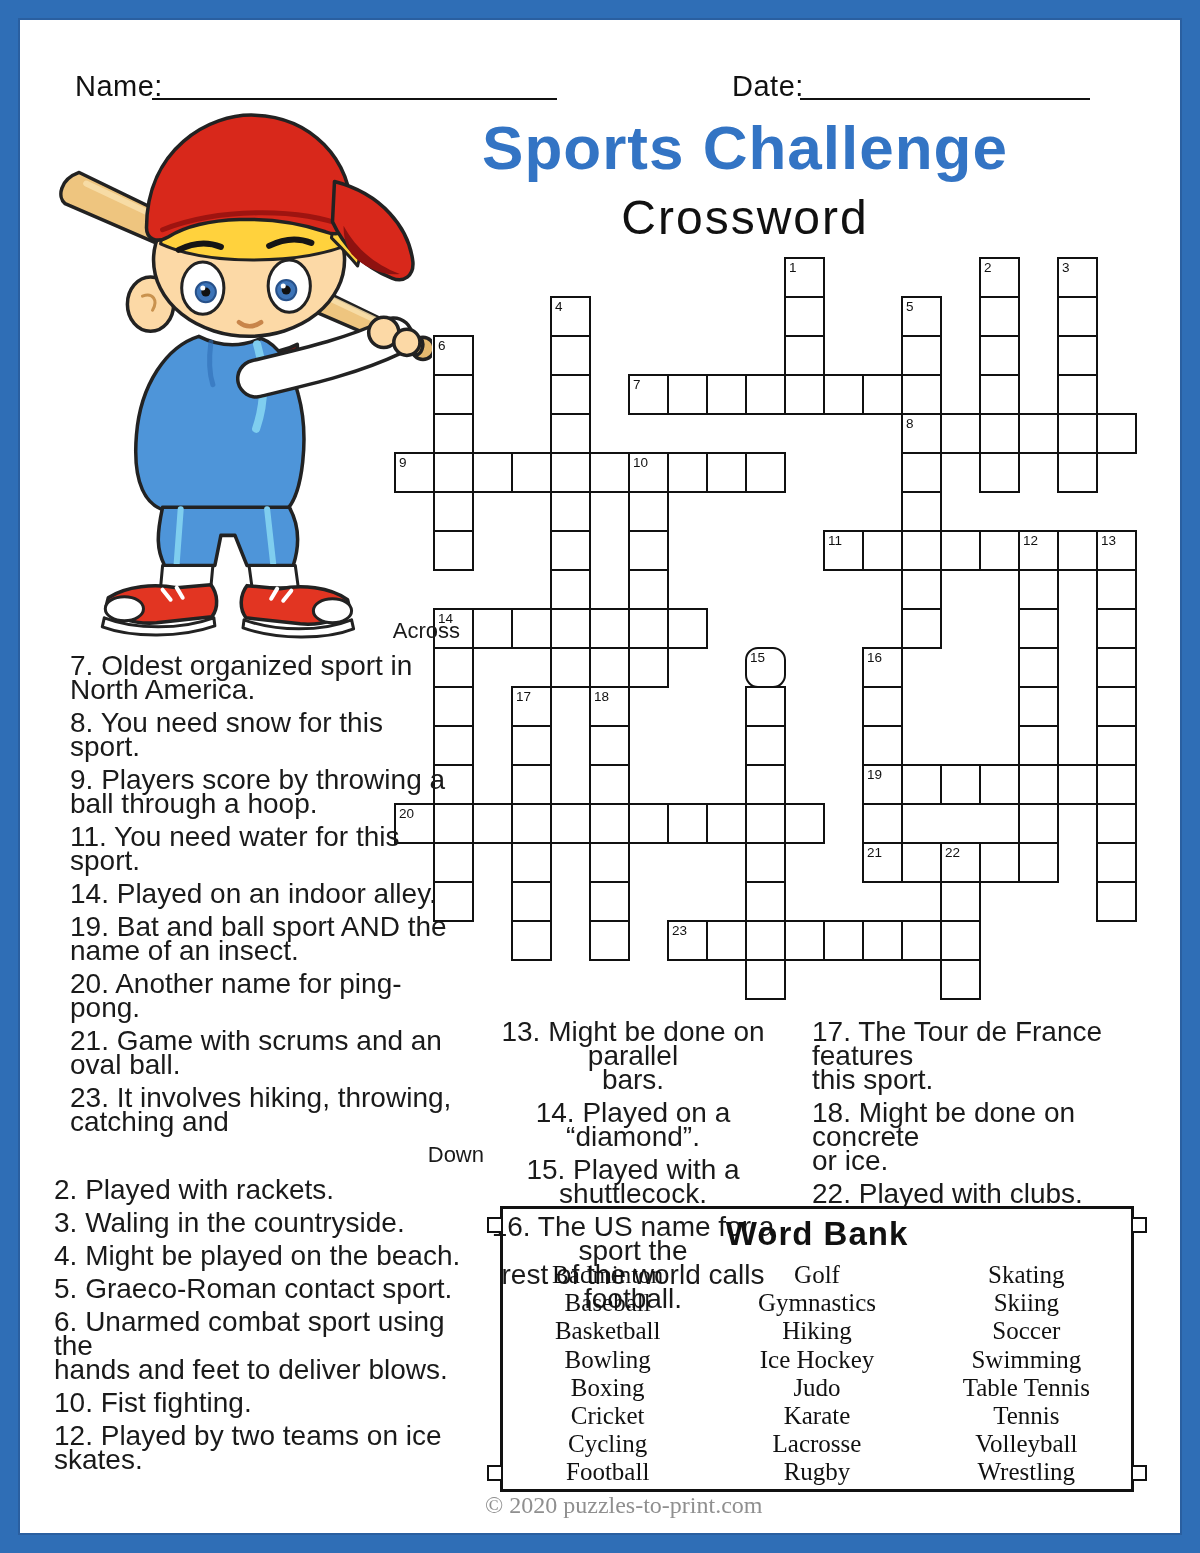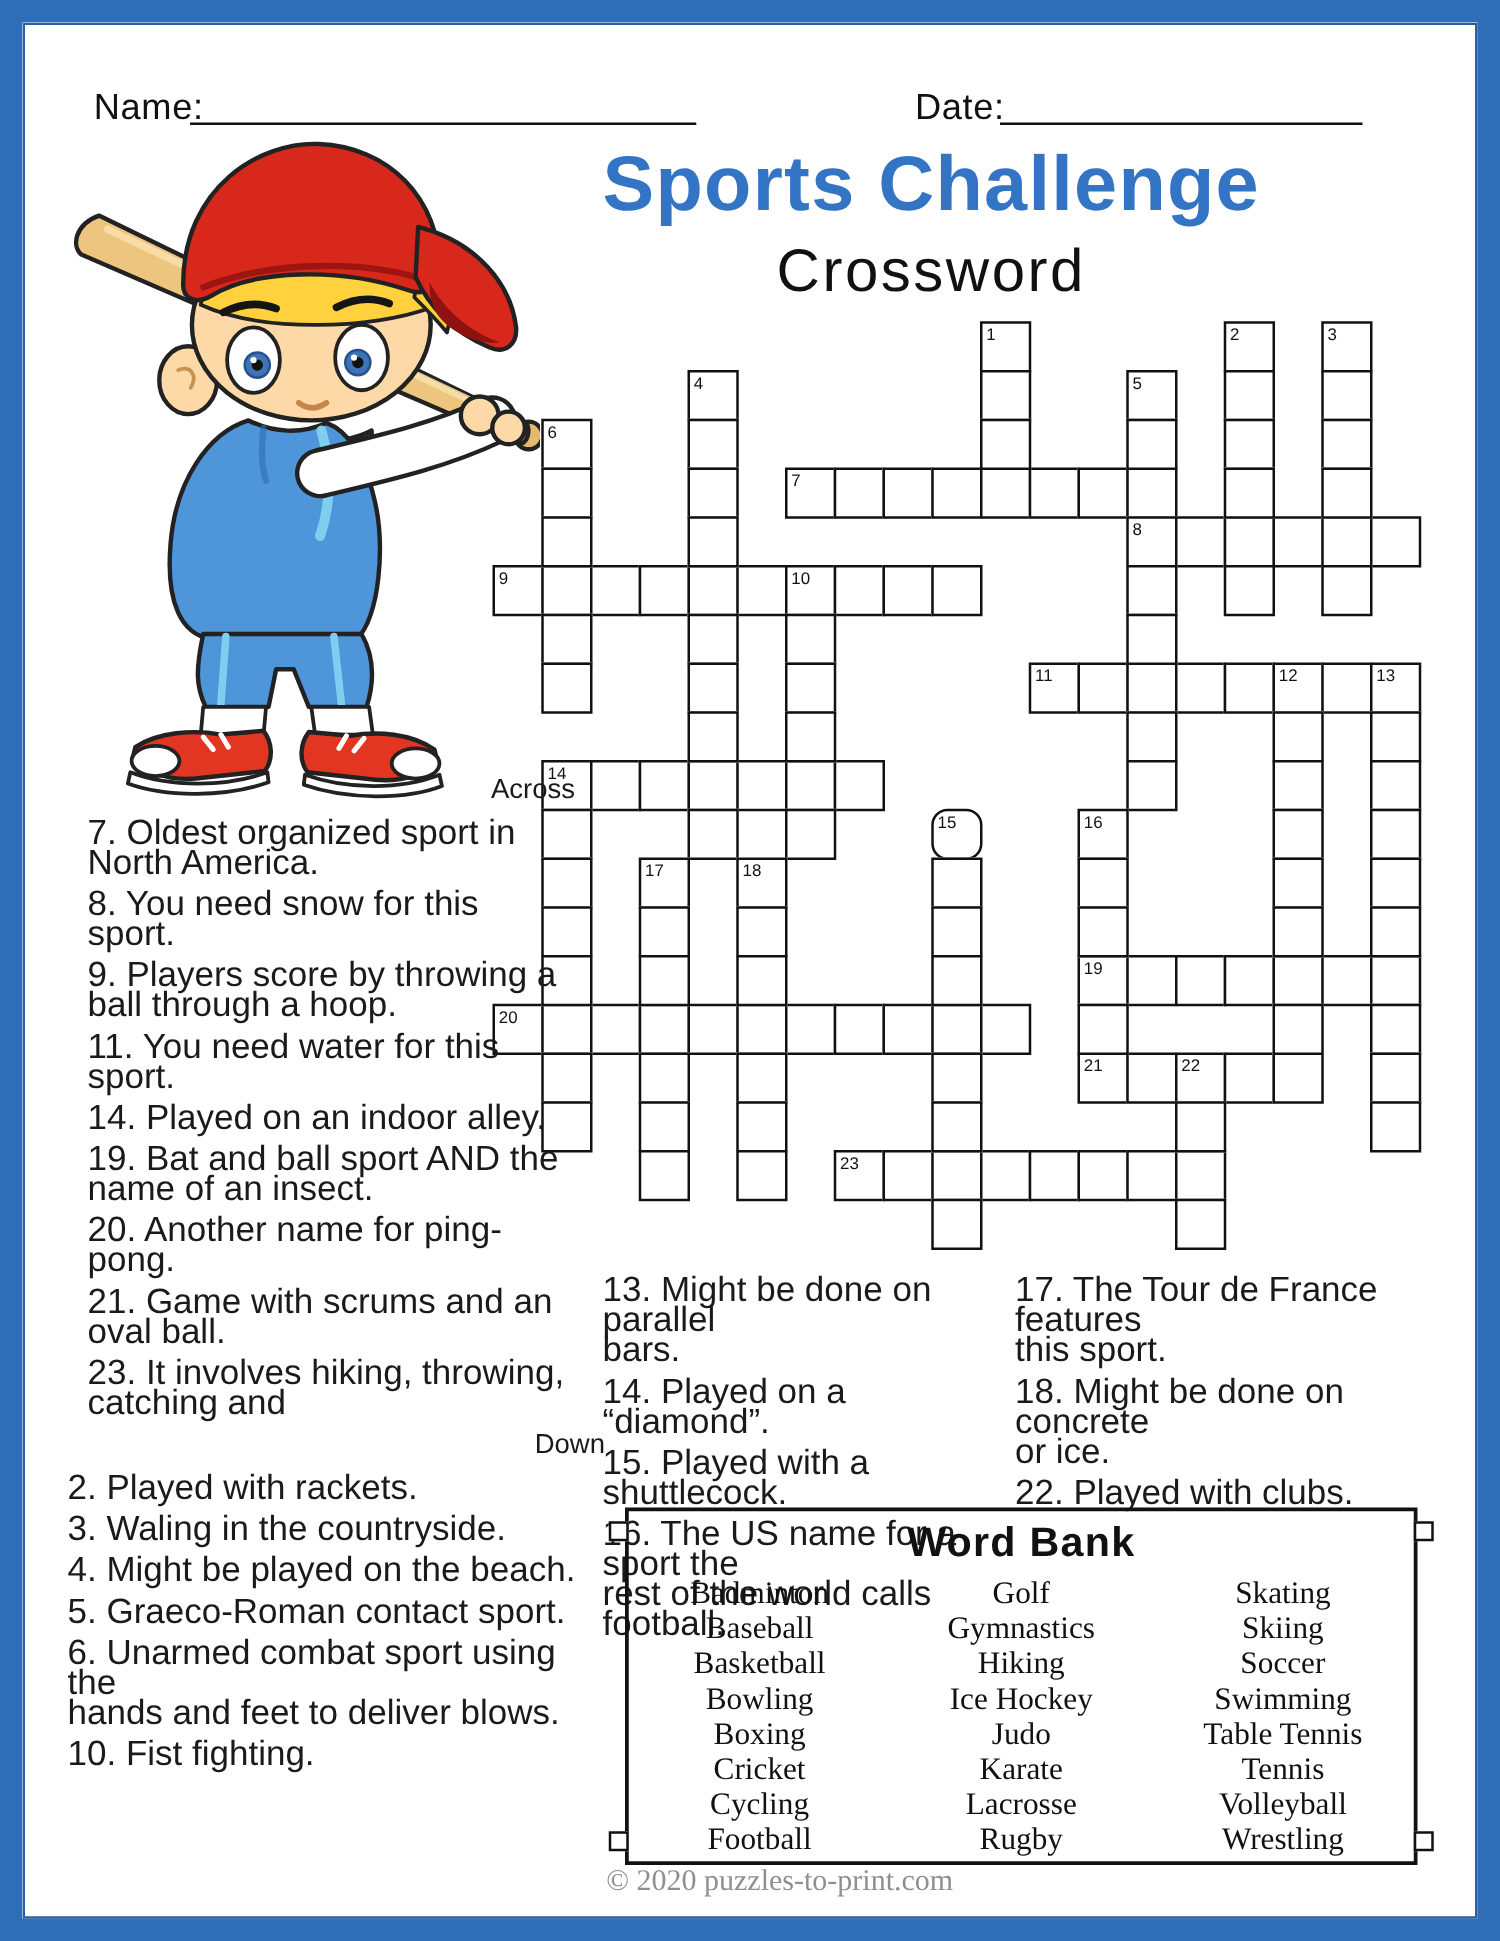--- a/index.html
+++ b/index.html
@@ -17,21 +17,21 @@
          font-size:48px;color:#111;letter-spacing:2px;}
   .boy{position:absolute;left:32px;top:77px;width:382px;height:548px;}
   .grid{position:absolute;left:377px;top:240px;width:743px;height:743px;}
   .cell{position:absolute;width:41px;height:41px;border:2px solid #111;background:#fff;box-sizing:border-box;}
   .cellnum{position:absolute;left:3px;top:1px;font-size:13.5px;color:#111;}
   .clueblock{position:absolute;color:#1a1a1a;}
   .clue-head{font-size:22px;margin-bottom:10px;text-align:right;}
   .clue{font-size:28px;line-height:24px;margin-bottom:9px;white-space:pre-line;}
   .across-block{left:52px;top:600px;width:390px;}
   .down-block{left:36px;top:1124px;width:430px;}
-  .extra1-block{left:464px;top:1002px;width:330px;}
+  .extra1-block{left:450px;top:1002px;width:330px;text-align:center;}
   .extra2-block{left:794px;top:1002px;width:330px;}
   .wordbank{position:absolute;left:482px;top:1188px;width:628px;height:280px;border:3px solid #111;}
   .wb-corner{position:absolute;width:12px;height:12px;background:#fff;border:2.5px solid #111;}
   .wb-tl{left:-16px;top:8px;} .wb-tr{right:-16px;top:8px;}
   .wb-bl{left:-16px;bottom:8px;} .wb-br{right:-16px;bottom:8px;}
   .wb-title{position:absolute;left:0;top:6px;width:100%;text-align:center;
             font-size:33px;font-weight:bold;color:#111;letter-spacing:1px;}
   .wb-cols{position:absolute;left:0;top:52px;width:100%;display:flex;}
   .wb-col{flex:1;text-align:center;font-family:"Liberation Serif",serif;font-size:25px;line-height:28.2px;color:#111;}
   .copyright{position:absolute;left:467px;top:1474px;font-family:"Liberation Serif",serif;font-size:24px;color:#8f8f8f;}
@@ -325,20 +325,21 @@
     <div class="clueblock down-block">
       <div class="clue-head">Down</div>
       <div>
           <div class="clue">2. Played with rackets.</div>
           <div class="clue">3. Waling in the countryside.</div>
           <div class="clue">4. Might be played on the beach.</div>
           <div class="clue">5. Graeco-Roman contact sport.</div>
           <div class="clue">6. Unarmed combat sport using the
 hands and feet to deliver blows.</div>
           <div class="clue">10. Fist fighting.</div>
+          <div class="clue">12. Played by two teams on ice skates.</div>
         </div>
     </div>
 
     <div class="clueblock extra1-block">
       <div>
           <div class="clue">13. Might be done on parallel
 bars.</div>
           <div class="clue">14. Played on a “diamond”.</div>
           <div class="clue">15. Played with a shuttlecock.</div>
           <div class="clue">16. The US name for a sport the

